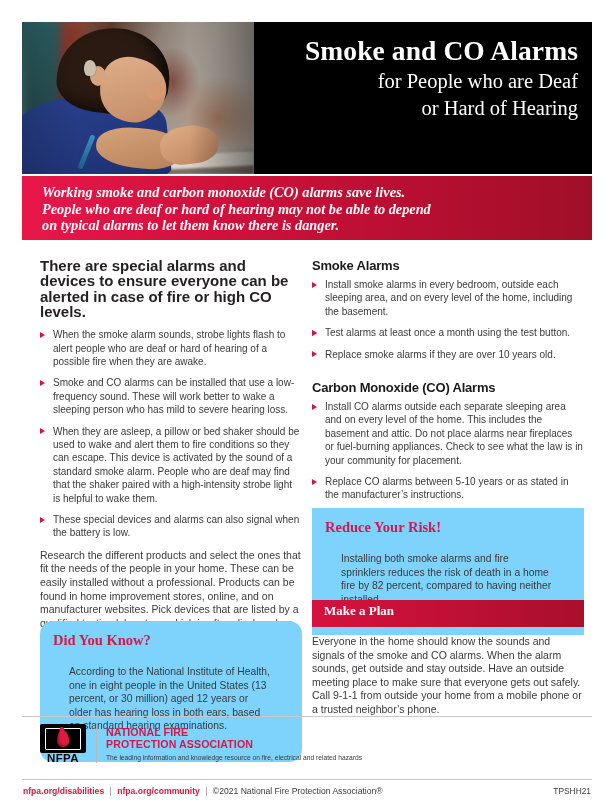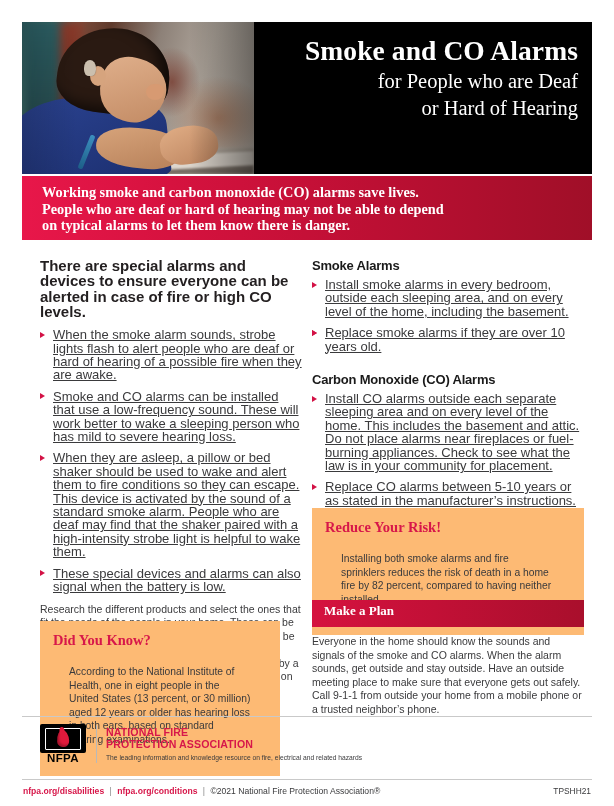--- a/index.html
+++ b/index.html
@@ -191,20 +191,21 @@
     position: absolute;
     left: 20px;
     top: 8px;
     right: 12px;
     font-family: "Liberation Serif", serif;
     font-weight: bold;
     font-size: 14.3px;
     line-height: 16.6px;
     color: #ffffff;
     white-space: pre-line;
+    font-style: italic;
   }
 
   
   .col-left {
     position: absolute;
     left: 40px;
     top: 258px;
     width: 262px;
   }
   .col-right {
@@ -231,25 +232,24 @@
   .h-section.second { margin-top: 19px; }
 
   ul.bullets {
     list-style: none;
     margin: 0;
     padding: 0;
   }
   ul.bullets li {
     position: relative;
     padding-left: 13px;
-    font-size: 13px;
+    font-size: 10px;
     line-height: 13.4px;
     color: #3a3a3c;
     margin-bottom: 8px;
-    text-decoration: underline;
   }
   ul.bullets li:last-child { margin-bottom: 0; }
   .tri {
     position: absolute;
     left: 0;
     top: 3.5px;
     width: 0; height: 0;
     border-left: 5px solid #d31245;
     border-top: 3.6px solid transparent;
     border-bottom: 3.6px solid transparent;
@@ -257,39 +257,39 @@
 
   p.body {
     font-size: 10.5px;
     line-height: 13.6px;
     color: #3a3a3c;
     margin: 9px 0 0 0;
   }
 
   
   .factbox {
-    background: #fdba74;
+    background: #7dd3fc;
     padding: 11px 13px 13px 13px;
     box-sizing: border-box;
   }
   .factbox-title {
     font-family: "Liberation Serif", serif;
     font-weight: bold;
     font-size: 14.5px;
     color: #d8days;
     color: #d7174a;
     margin: 0 0 4px 0;
   }
   .factbox-text {
     font-size: 10.3px;
     line-height: 13.6px;
     color: #3a3a3c;
     margin: 16px;
   }
-  #did-you-know { position: absolute; left: 40px; top: 621px; width: 240px; }
+  #did-you-know { position: absolute; left: 40px; top: 621px; width: 262px; border-radius: 13px; }
   #reduce-risk  { position: absolute; left: 312px; top: 508px; width: 272px; }
 
   
   .plan-banner {
     position: absolute;
     left: 312px;
     top: 600px;
     width: 272px;
     height: 27px;
     background: linear-gradient(90deg, #d5123f 0%, #c21036 45%, #a90f2c 100%);
@@ -494,20 +494,24 @@
     <ul class="bullets">
       <li>
         <span class="tri"></span>
         <span>Install smoke alarms in every bedroom, outside each sleeping area, and on every level of the home, including the basement.</span>
       </li>
       <li>
         <span class="tri"></span>
       </li>
       <li>
         <span class="tri"></span>
+        <span>Test alarms at least once a month using the test button.</span>
+      </li>
+      <li>
+        <span class="tri"></span>
         <span>Replace smoke alarms if they are over 10 years old.</span>
       </li>
     </ul>
 
     <h2 class="h-section second">Carbon Monoxide (CO) Alarms</h2>
     <ul class="bullets">
       <li>
         <span class="tri"></span>
         <span>Install CO alarms outside each separate sleeping area and on every level of the home. This includes the basement and attic. Do not place alarms near fireplaces or fuel-burning appliances. Check to see what the law is in your community for placement.</span>
       </li>
@@ -543,19 +547,19 @@
       <div class="logo-org-2">PROTECTION ASSOCIATION</div>
       <div class="logo-tag">The leading information and knowledge resource on fire, electrical and related hazards</div>
     </div>
   </div>
 
   <div class="bottom-rule"></div>
 
   <div class="footer-links">
     <span class="lnk">nfpa.org/disabilities</span>
     <span class="sep">|</span>
-    <span class="lnk">nfpa.org/conditions</span>
+    <span class="lnk">nfpa.org/community</span>
     <span class="sep">|</span>
     <span>©2021 National Fire Protection Association®</span>
   </div>
   <div class="footer-code">TPSHH21</div>
 
 </div>
 
 </body></html>

